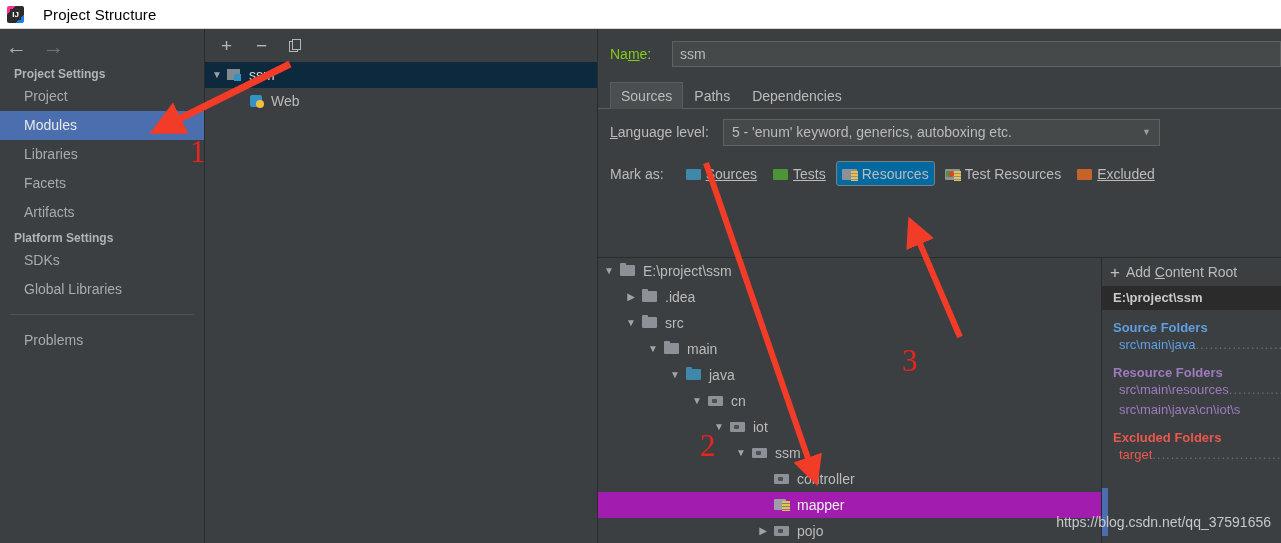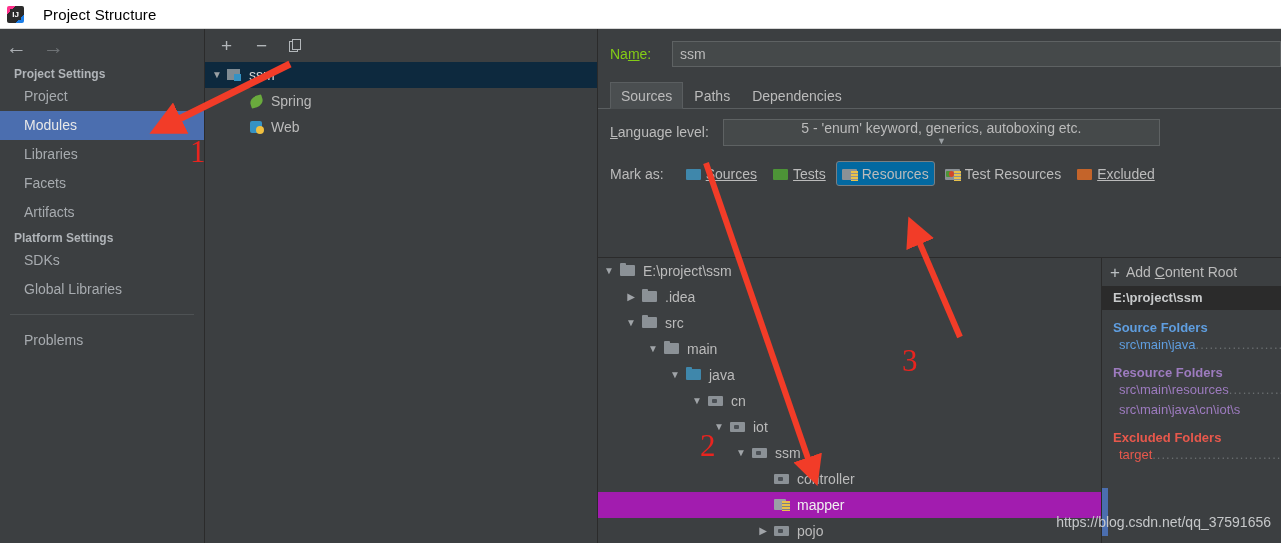--- a/index.html
+++ b/index.html
@@ -235,21 +235,20 @@
     width: 437px;
     height: 27px;
     background: #45494a;
     border: 1px solid #5e6263;
     display: flex;
     align-items: center;
     padding: 0 8px;
     font-size: 14px;
     color: #bbbbbb;
     justify-content: space-between;
-    flex-direction: column;
   }
   .caret { color: #9ba0a4; font-size: 9px; }
 
   #markas-row {
     height: 37px;
     display: flex;
     align-items: center;
     padding-left: 12px;
     gap: 0;
   }
@@ -488,26 +487,20 @@
 
     <div id="modules-tree">
       <div class="mod-row selected">
         <span class="tri">▼</span>
         <span class="mod-icon ico-module"></span>
         <span>ssm</span>
       </div>
       <div class="mod-row">
         <span class="tri"></span>
         <span class="mod-ind"></span>
-        <span class="mod-icon ico-spring"></span>
-        <span>Spring</span>
-      </div>
-      <div class="mod-row">
-        <span class="tri"></span>
-        <span class="mod-ind"></span>
         <span class="mod-icon ico-web"></span>
         <span>Web</span>
       </div>
     </div>
   </div>
 
   <div id="editor">
 
     <div id="name-row">
       <span id="name-label">Na<span class="u">m</span>e:</span>

